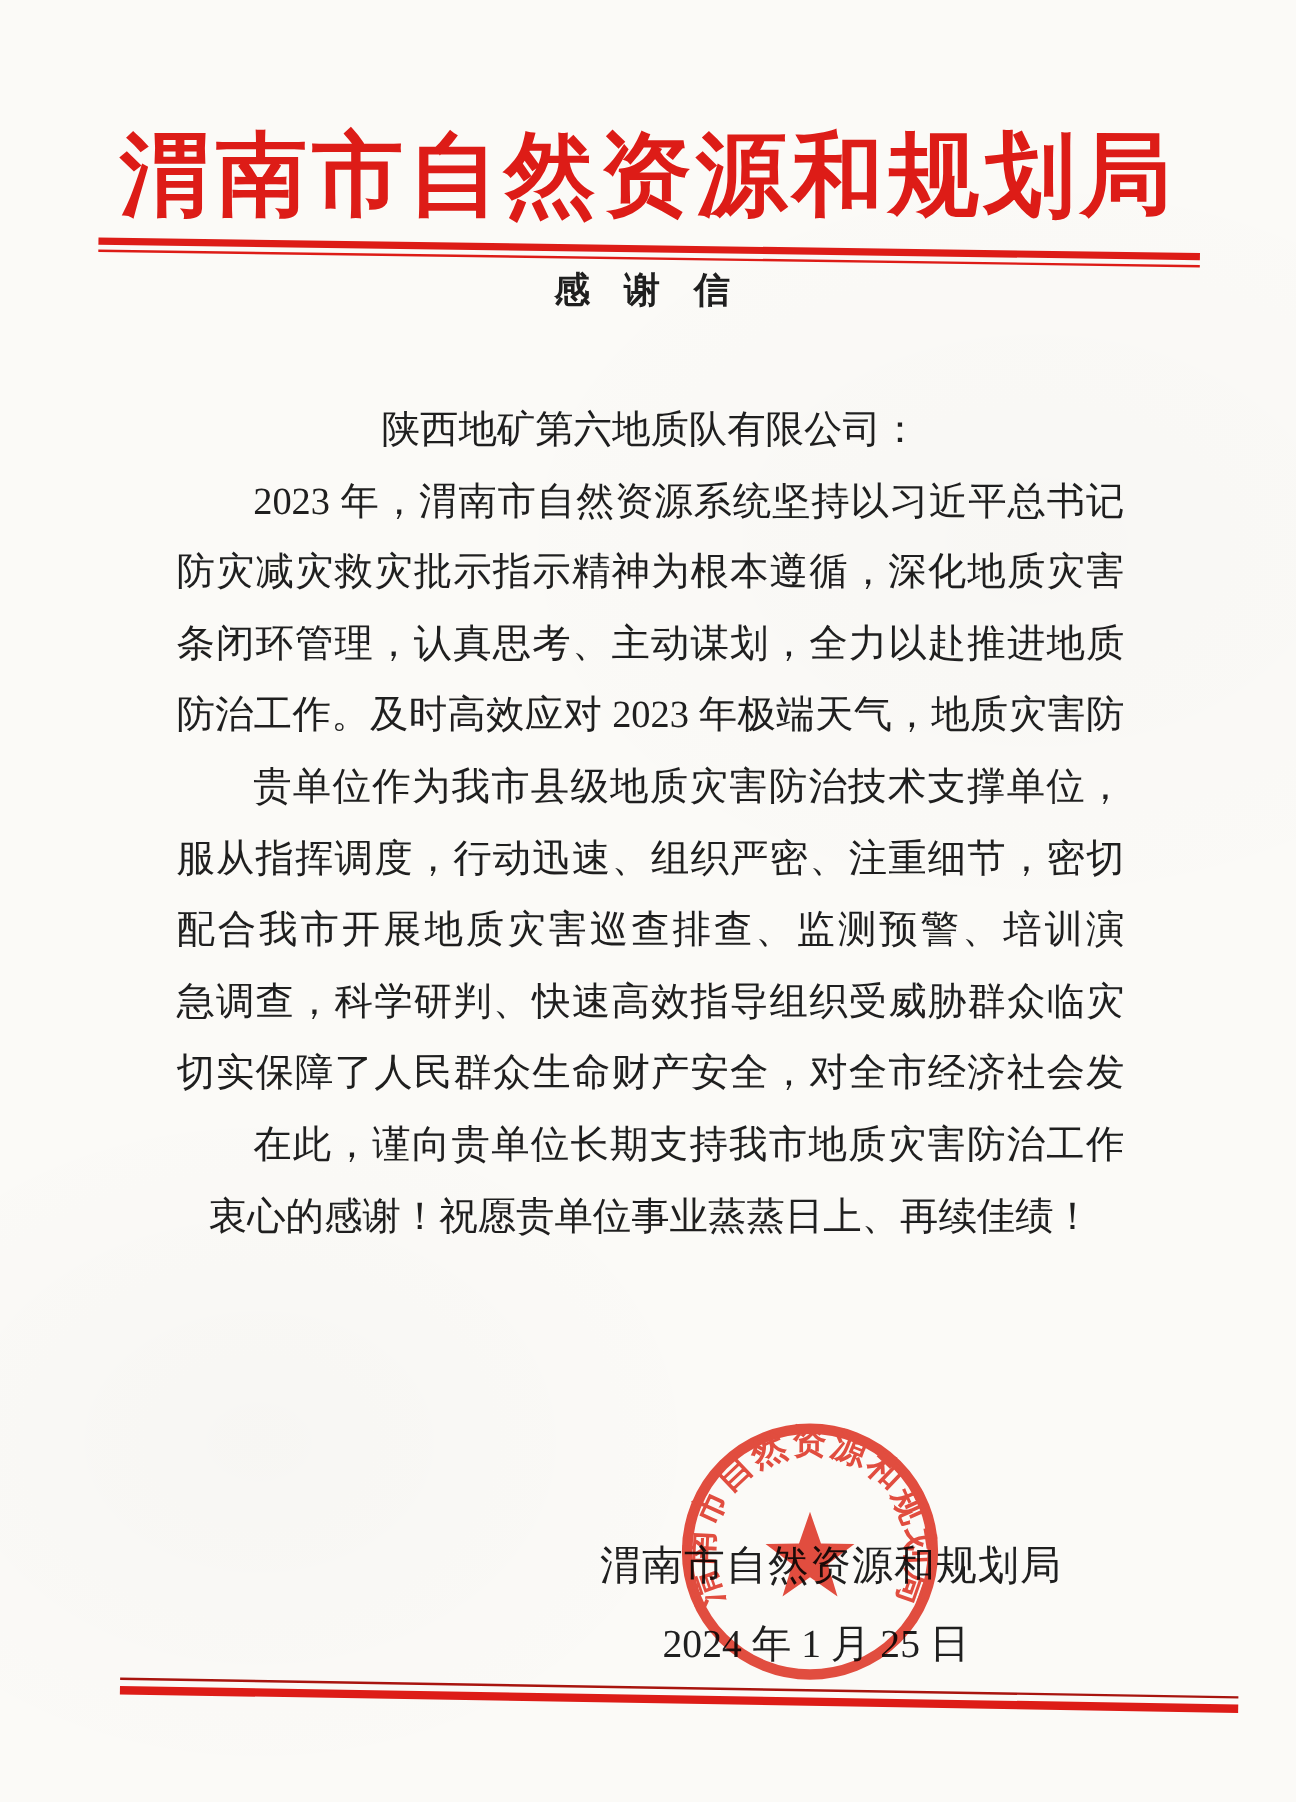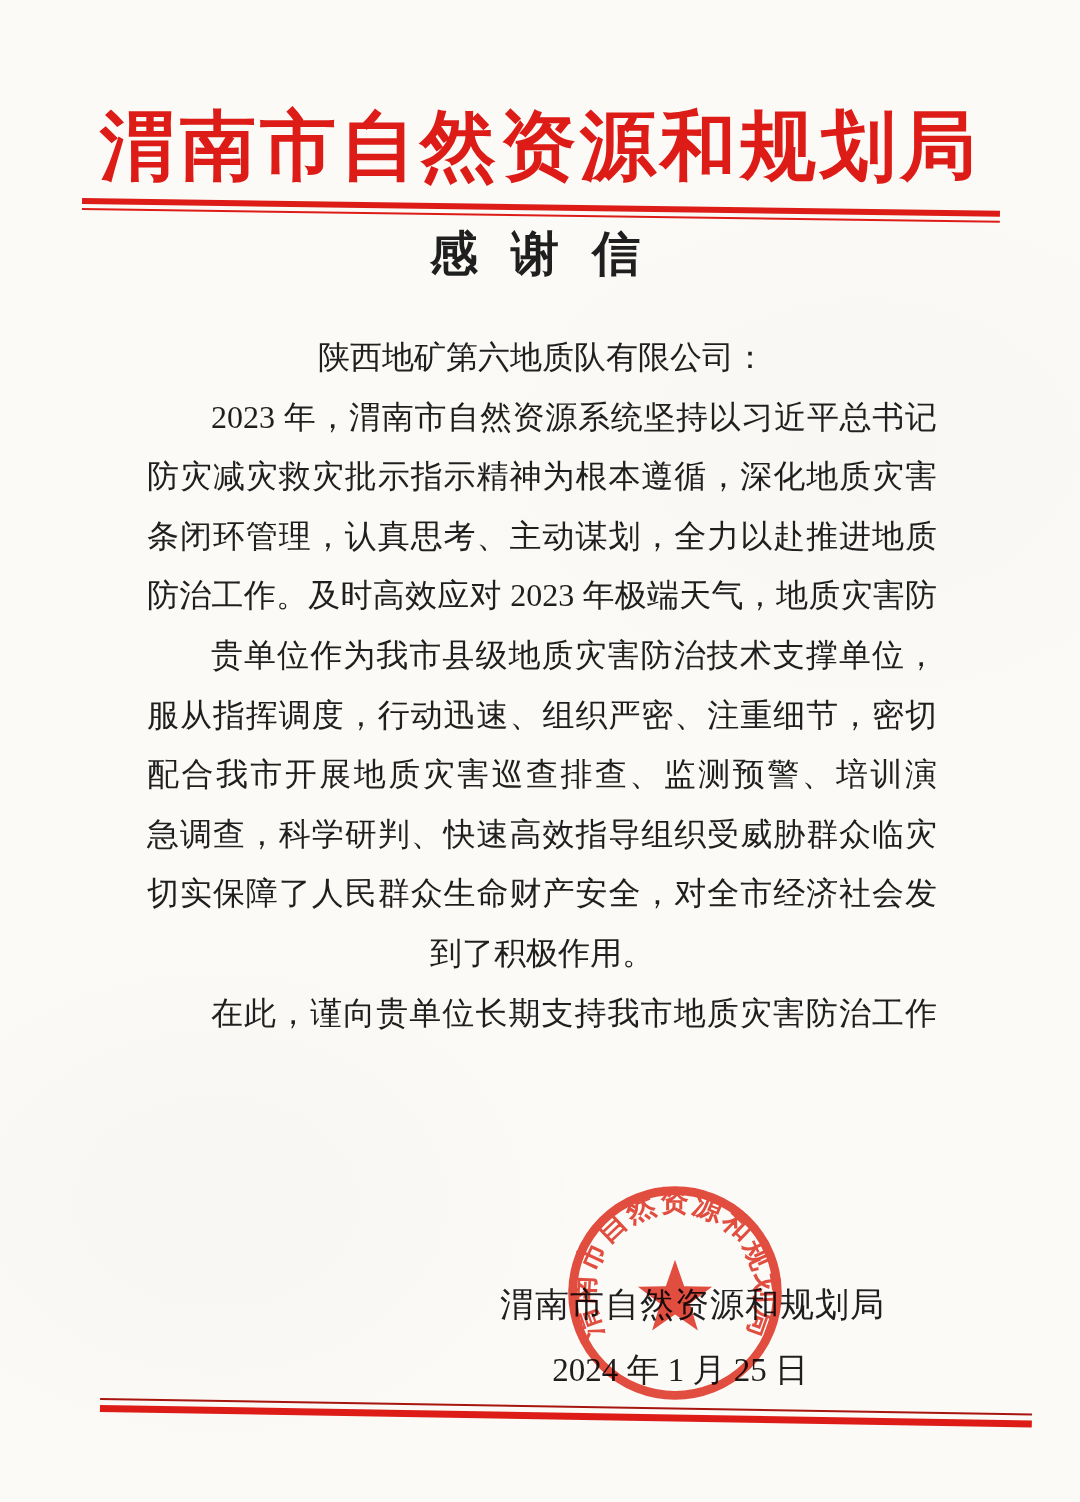--- a/index.html
+++ b/index.html
@@ -47,21 +47,21 @@
   .rule-top .gap { height: 4px; }
   .rule-top .thin { height: 2px; background: var(--red); }
   .rule-bottom { top: 1398px; left: 100px; width: 932px; transform: rotate(0.95deg); }
   .rule-bottom .thin { height: 2px; background: #a8140e; }
   .rule-bottom .gap { height: 5px; }
   .rule-bottom .thick { height: 7px; background: var(--red); }
   .doc-title {
     position: absolute;
     top: 222px; left: 0; right: 0;
     text-align: center;
-    font-size: 48px;
+    font-size: 30px;
     font-weight: 700;
     letter-spacing: 10px;
     color: var(--ink);
     font-family: "Liberation Sans", "DejaVu Sans", sans-serif;
   }
   .letter-body {
     position: absolute;
     top: 328px; left: 147px;
     width: 790px;
     color: var(--ink);
@@ -125,22 +125,22 @@
       <div class="line">陕西地矿第六地质队有限公司：</div>
       <div class="line fill indent">2023 年，渭南市自然资源系统坚持以习近平总书记关于</div>
       <div class="line fill">防灾减灾救灾批示指示精神为根本遵循，深化地质灾害全链</div>
       <div class="line fill">条闭环管理，认真思考、主动谋划，全力以赴推进地质灾害</div>
       <div class="line fill">防治工作。及时高效应对 2023 年极端天气，地质灾害防治</div>
       <div class="line fill indent">贵单位作为我市县级地质灾害防治技术支撑单位，坚决</div>
       <div class="line fill">服从指挥调度，行动迅速、组织严密、注重细节，密切支持</div>
       <div class="line fill">配合我市开展地质灾害巡查排查、监测预警、培训演练、应</div>
       <div class="line fill">急调查，科学研判、快速高效指导组织受威胁群众临灾避险，</div>
       <div class="line fill">切实保障了人民群众生命财产安全，对全市经济社会发展起</div>
-      <div class="line">到了积极作用。</div>
       <div class="line fill indent">在此，谨向贵单位长期支持我市地质灾害防治工作表示</div>
+      <div class="line">衷心的感谢！祝愿贵单位事业蒸蒸日上、再续佳绩！</div>
     </div>
 
   <div class="signature-org">渭南市自然资源和规划局</div>
 
   <div class="signature-date">2024 年 1 月 25 日</div>
 
   <svg class="stamp" viewBox="0 0 240 240" aria-hidden="true">
     <defs>
       <path id="seal-arc" d="M 47.3 162 A 84 84 0 1 1 192.7 162" fill="none"></path>
     </defs>

